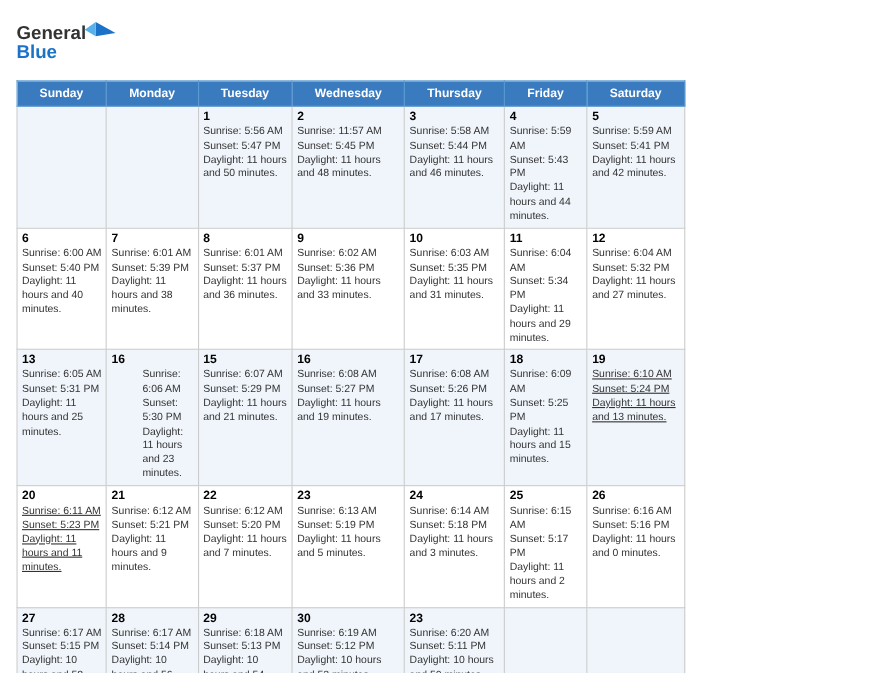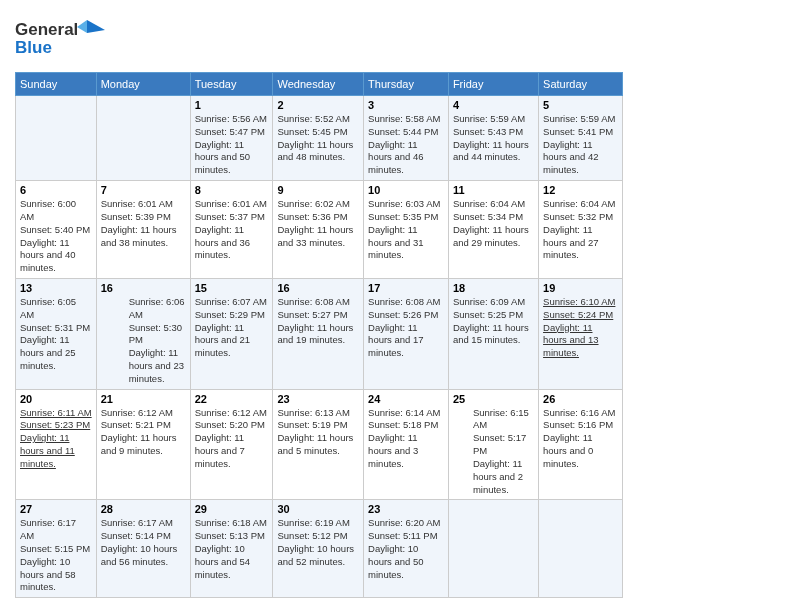--- a/index.html
+++ b/index.html
@@ -39,23 +39,23 @@
     }
     table {
       width: 100%;
       border-collapse: collapse;
       font-size: 10px;
     }
     th {
       background-color: #3a7abf;
       color: #fff;
       text-align: left;
-      padding: 5px 4px;
+      padding: 5px 20px;
       font-size: 11px;
-      font-weight: normal;
+      font-weight: bold;
       border: 1px solid #5a9ad0;
     }
     td {
       border: 1px solid #ccc;
       vertical-align: top;
       padding: 3px 4px;
       height: 78px;
       width: 113px;
     }
     td.empty {
@@ -121,21 +121,21 @@
           <td class="empty"></td>
           <td class="empty"></td>
           <td>
             <span class="day-num">1</span>
             <div class="day-info" style="white-space: pre-line;">Sunrise: 5:56 AM
 Sunset: 5:47 PM
 Daylight: 11 hours and 50 minutes.</div>
           </td>
           <td>
             <span class="day-num">2</span>
-            <div class="day-info" style="white-space: pre-line;">Sunrise: 5:52 AM
+            <div class="day-info" style="white-space: pre-line;">Sunrise: 11:57 AM
 Sunset: 5:45 PM
 Daylight: 11 hours and 48 minutes.</div>
           </td>
           <td>
             <span class="day-num">3</span>
             <div class="day-info" style="white-space: pre-line;">Sunrise: 5:58 AM
 Sunset: 5:44 PM
 Daylight: 11 hours and 46 minutes.</div>
           </td>
           <td>
@@ -265,21 +265,21 @@
 Daylight: 11 hours and 5 minutes.</div>
           </td>
           <td>
             <span class="day-num">24</span>
             <div class="day-info" style="white-space: pre-line;">Sunrise: 6:14 AM
 Sunset: 5:18 PM
 Daylight: 11 hours and 3 minutes.</div>
           </td>
           <td>
             <span class="day-num">25</span>
-            <div class="day-info" style="white-space: pre-line; margin-left: 20px;">Sunrise: 6:15 AM
+            <div class="day-info" style="white-space: pre-line;">Sunrise: 6:15 AM
 Sunset: 5:17 PM
 Daylight: 11 hours and 2 minutes.</div>
           </td>
           <td>
             <span class="day-num">26</span>
             <div class="day-info" style="white-space: pre-line;">Sunrise: 6:16 AM
 Sunset: 5:16 PM
 Daylight: 11 hours and 0 minutes.</div>
           </td>
         </tr>

